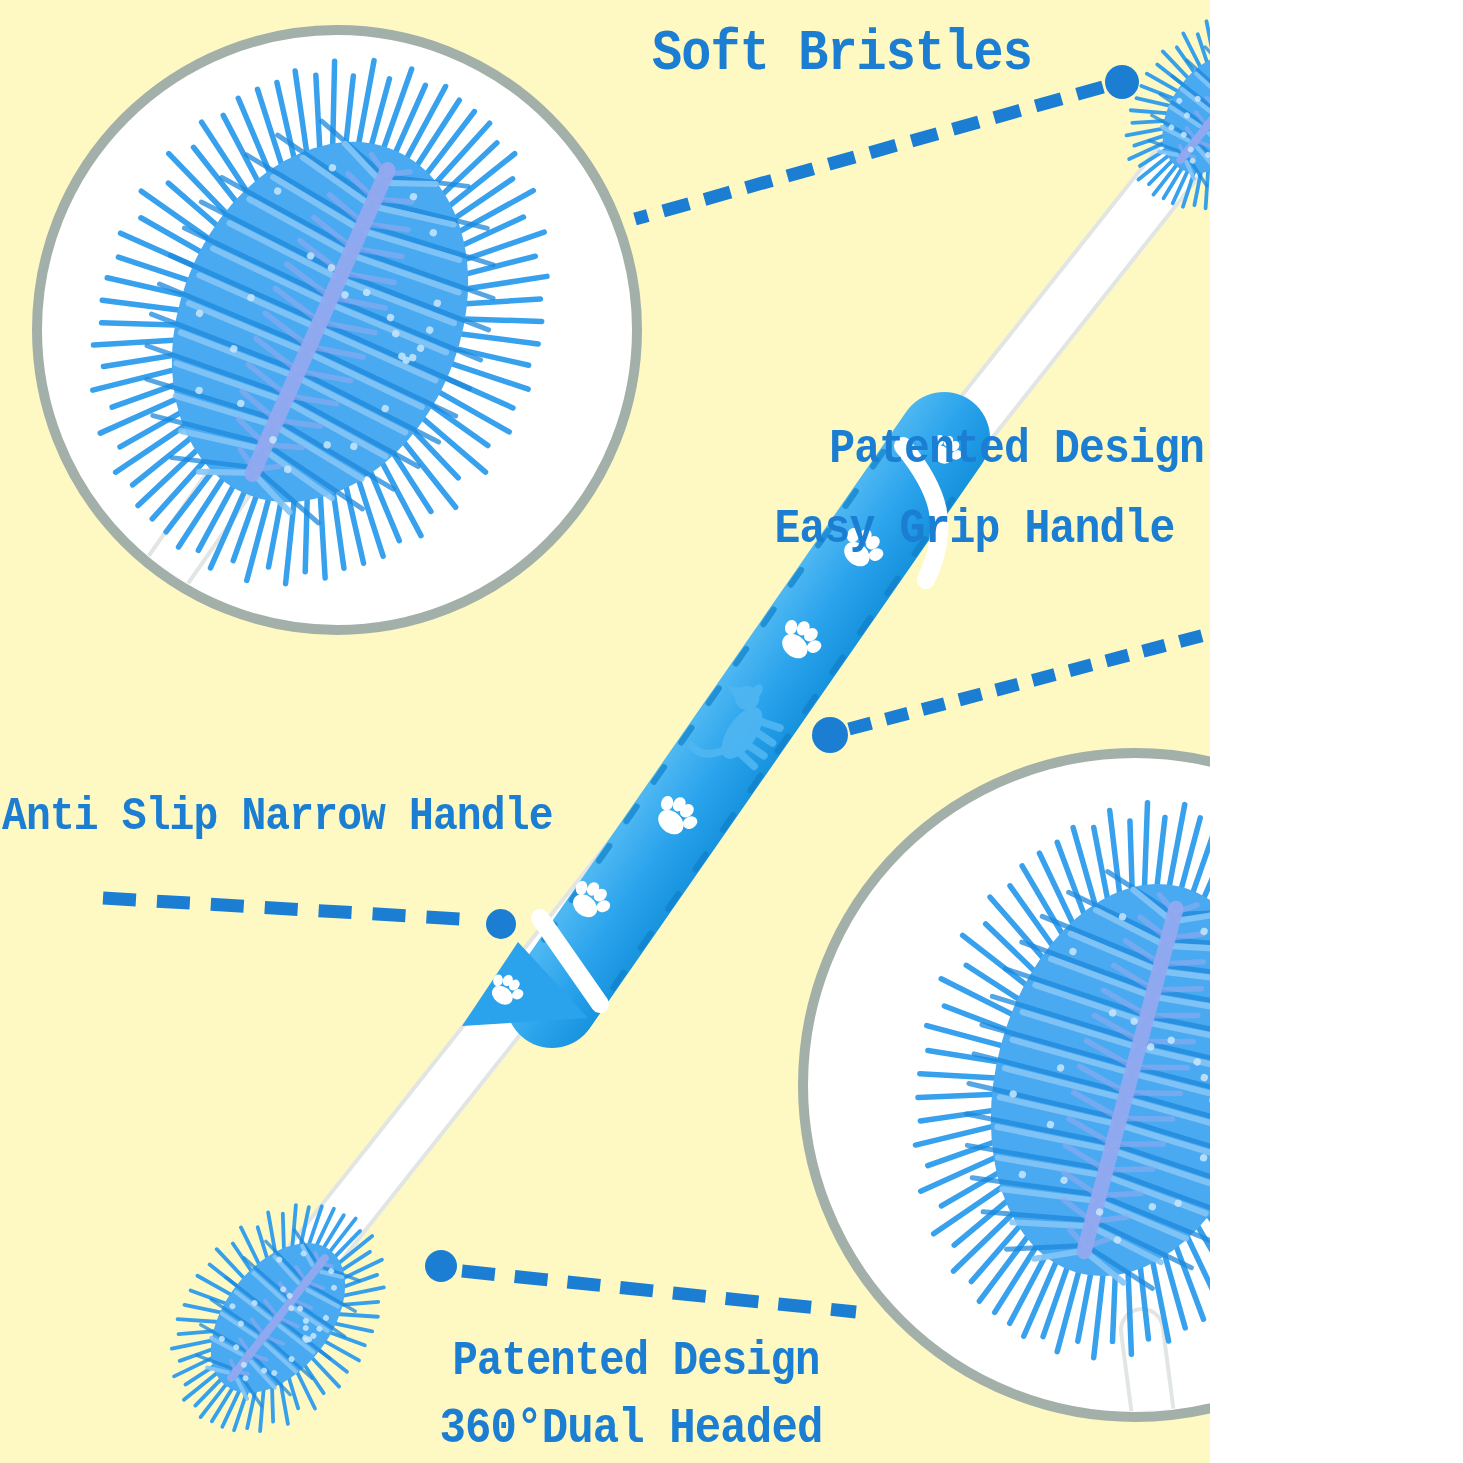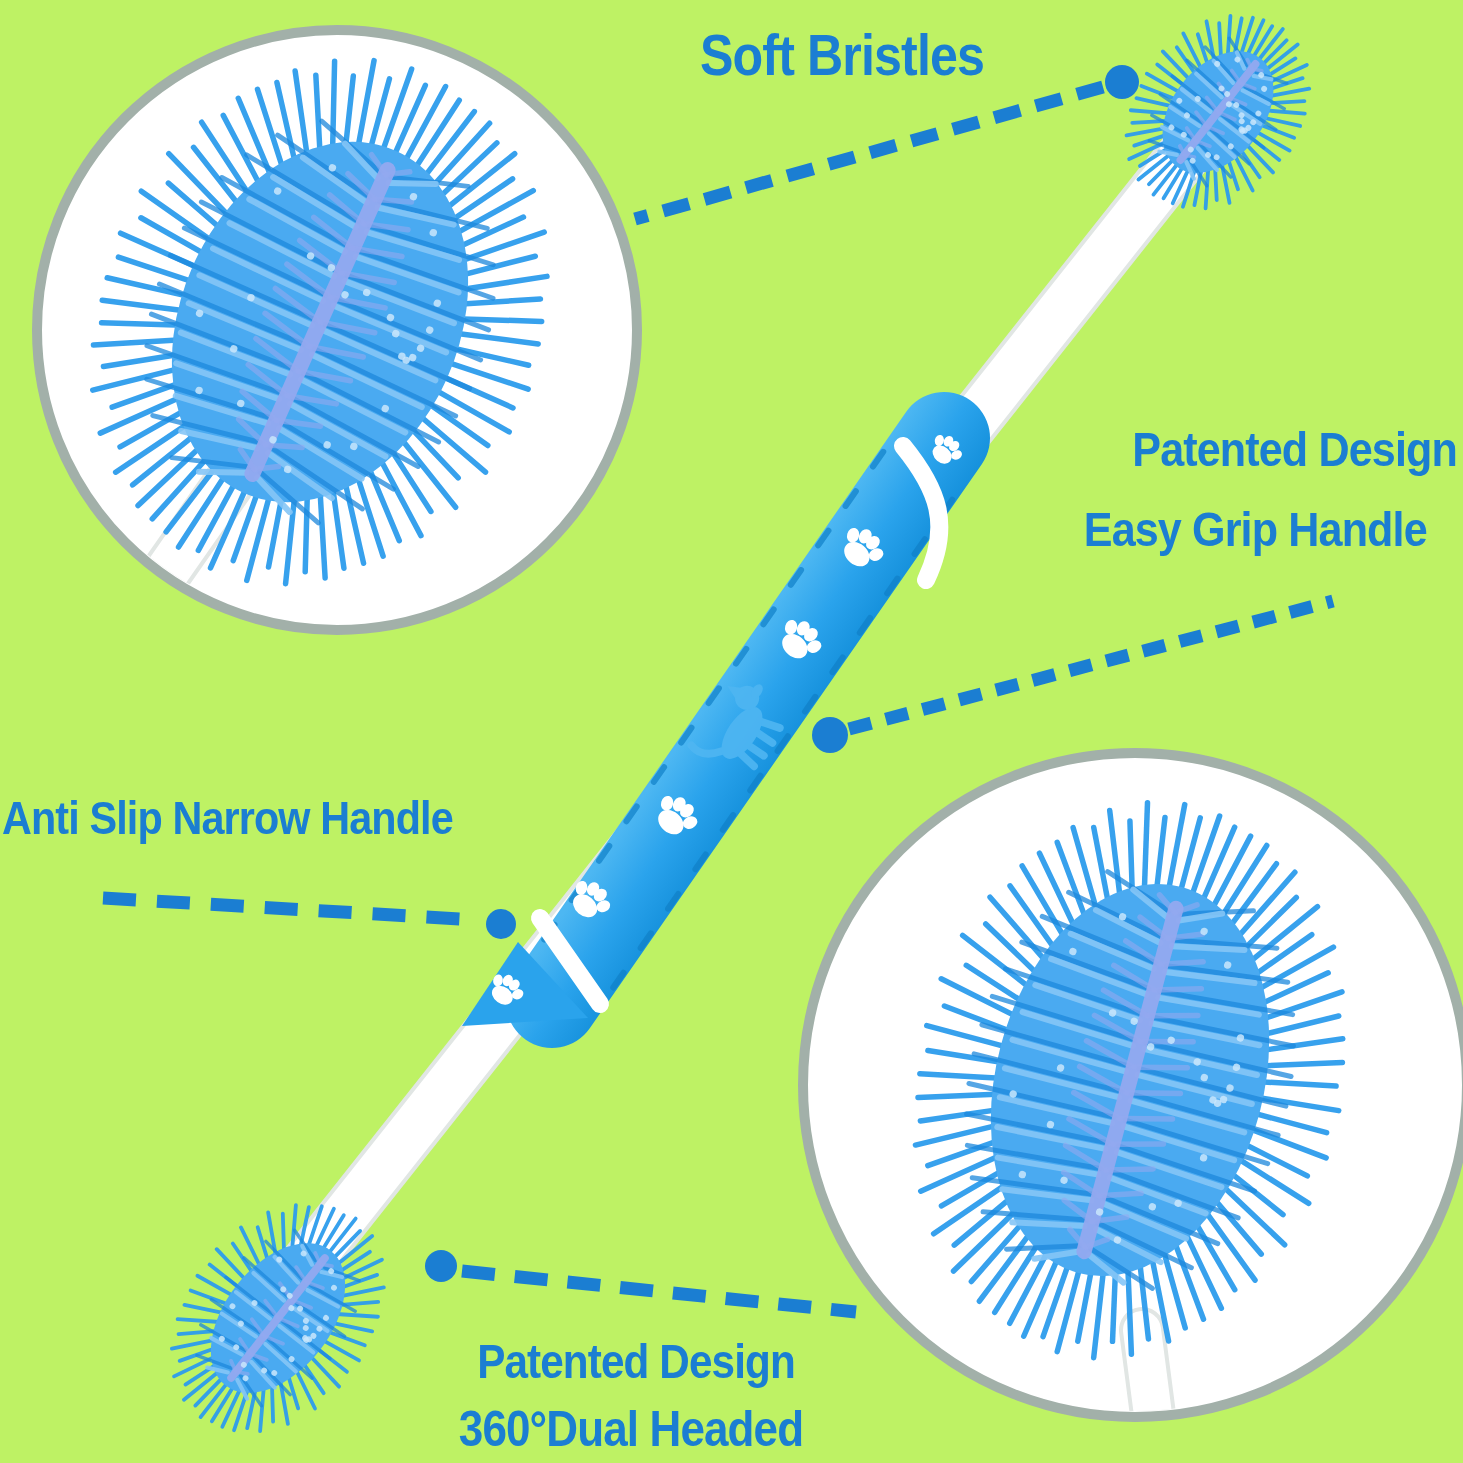--- a/index.html
+++ b/index.html
@@ -1,18 +1,18 @@
 <!DOCTYPE html>
 <html><head>
 <meta charset="utf-8">
 <style>
   html,body{margin:0;padding:0;background:#ffffff;}
   #stage{
-    position:relative;width:1463px;height:1463px;background:#bef264;
-    overflow:hidden;font-family:Liberation Sans, sans-serif;
+    position:relative;width:1210px;height:1463px;background:#fef9c3;
+    overflow:hidden;font-family:Liberation Mono, monospace;
   }
   #scene{position:absolute;left:0;top:0;}
   .callout-text{
     position:absolute;font-weight:700;white-space:nowrap;letter-spacing:-1px;
   }
   .squish{transform:scale(0.88,1);}
   #txt-soft{left:592px;top:22px;width:500px;text-align:center;font-size:57px;transform-origin:center top;}
   #txt-pat-right{right:6px;top:421px;font-size:49px;transform-origin:right top;}
   #txt-easy{right:36px;top:501px;font-size:49px;transform-origin:right top;}
   #txt-anti{left:2px;top:790px;font-size:47px;transform-origin:left top;}

